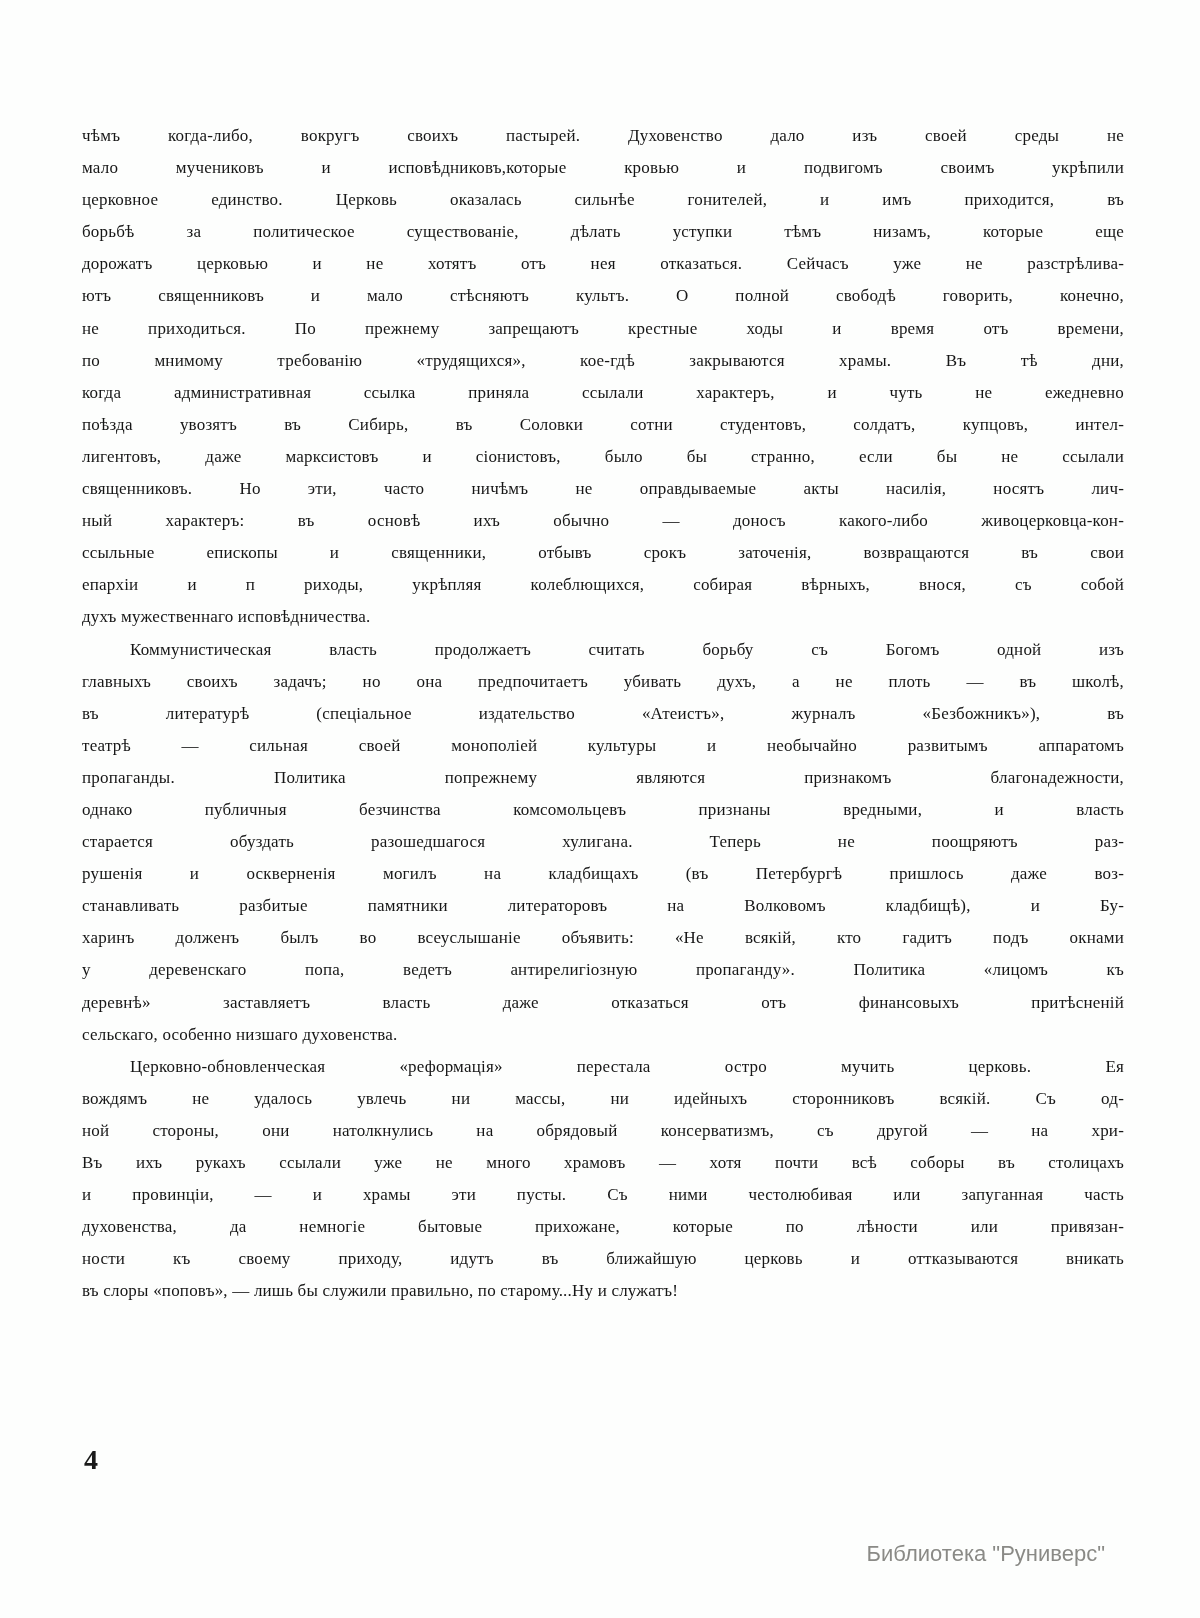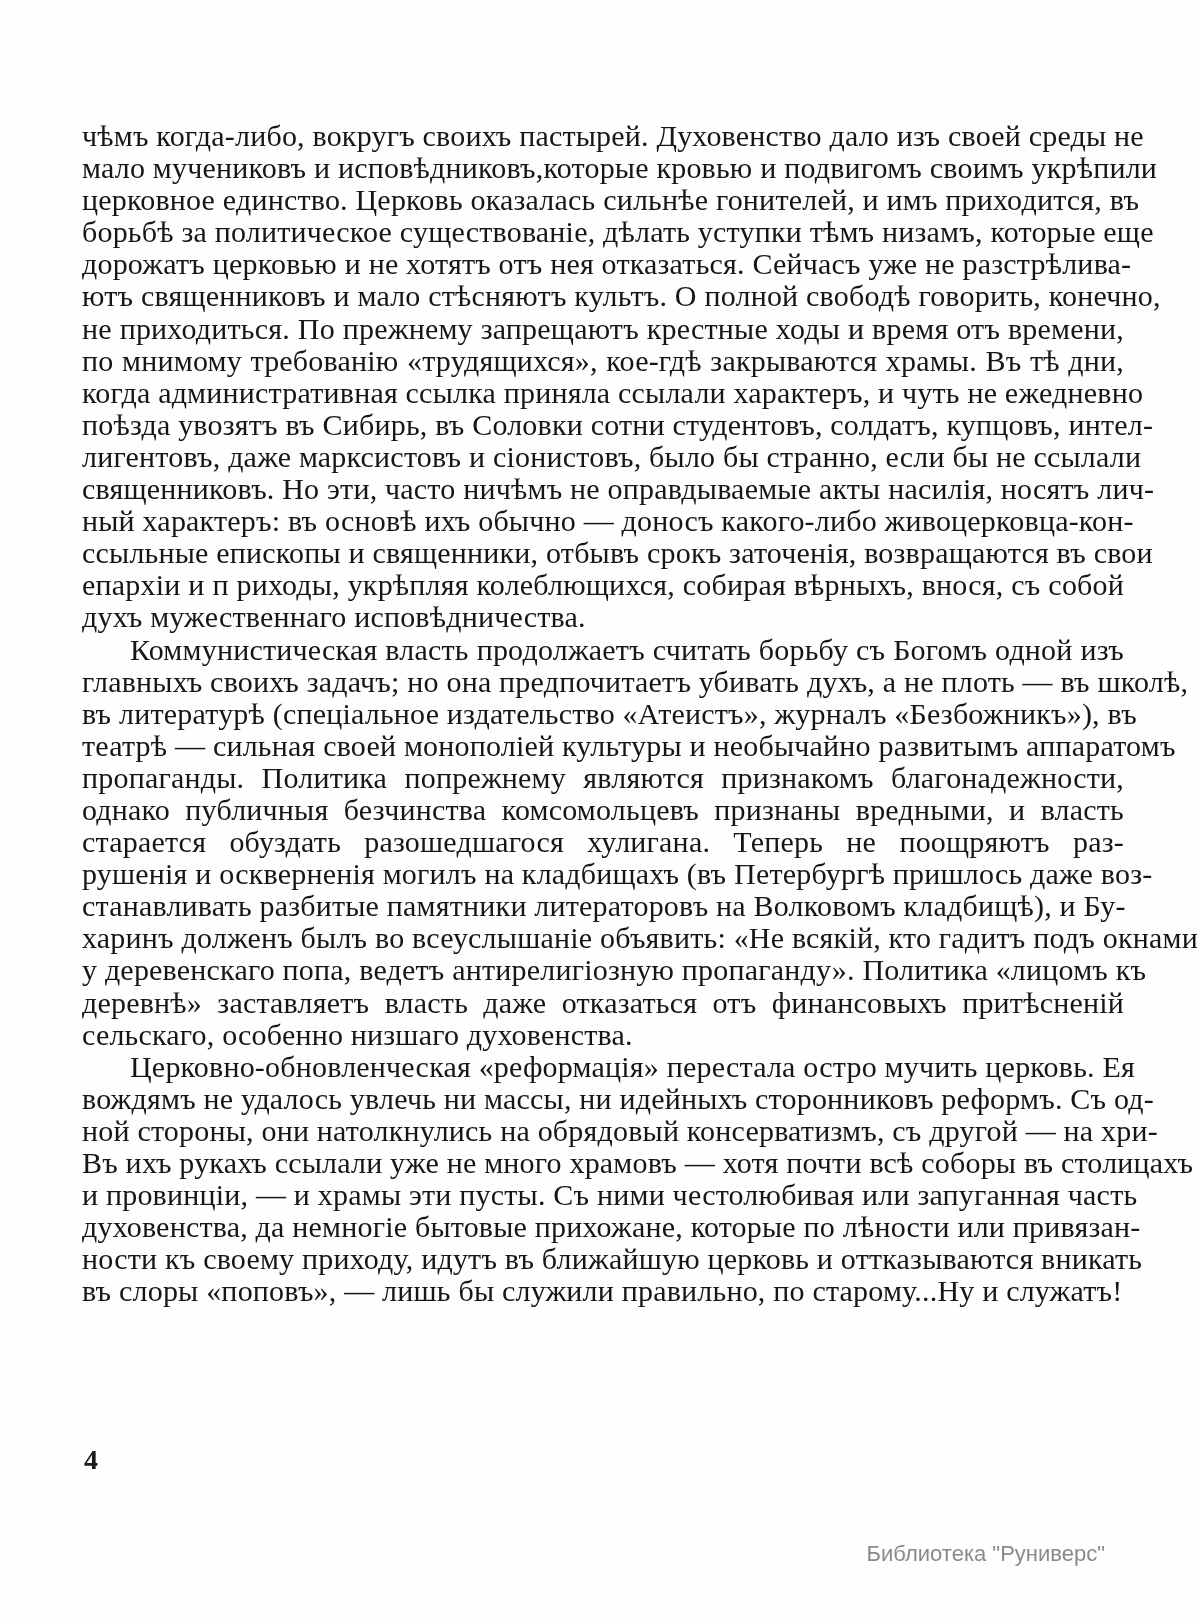--- a/index.html
+++ b/index.html
@@ -20,21 +20,21 @@
     position: absolute;
     left: 82px;
     top: 120px;
     width: 1042px;
   }
   .paragraph {
     margin: 0;
     padding: 0;
   }
   .line {
-    font-size: 30px;
+    font-size: 17px;
     line-height: 32.1px;
     height: 32.1px;
     white-space: nowrap;
     text-align: justify;
     text-align-last: justify;
     letter-spacing: 0.2px;
   }
   .line.last {
     text-align-last: left;
   }
@@ -91,21 +91,21 @@
         <div class="line">старается обуздать разошедшагося хулигана. Теперь не поощряютъ раз-</div>
         <div class="line">рушенія и оскверненія могилъ на кладбищахъ (въ Петербургѣ пришлось даже воз-</div>
         <div class="line">станавливать разбитые памятники литераторовъ на Волковомъ кладбищѣ), и Бу-</div>
         <div class="line">харинъ долженъ былъ во всеуслышаніе объявить: «Не всякій, кто гадитъ подъ окнами</div>
         <div class="line">у деревенскаго попа, ведетъ антирелигіозную пропаганду». Политика «лицомъ къ</div>
         <div class="line">деревнѣ» заставляетъ власть даже отказаться отъ финансовыхъ притѣсненій</div>
         <div class="line last">сельскаго, особенно низшаго духовенства.</div>
       </div>
       <div class="paragraph">
         <div class="line indent">Церковно-обновленческая «реформація» перестала остро мучить церковь. Ея</div>
-        <div class="line">вождямъ не удалось увлечь ни массы, ни идейныхъ сторонниковъ реформъ. Съ од-</div>
+        <div class="line">вождямъ не удалось увлечь ни массы, ни идейныхъ сторонниковъ всякій. Съ од-</div>
         <div class="line">ной стороны, они натолкнулись на обрядовый консерватизмъ, съ другой — на хри-</div>
         <div class="line">Въ ихъ рукахъ ссылали уже не много храмовъ — хотя почти всѣ соборы въ столицахъ</div>
         <div class="line">и провинціи, — и храмы эти пусты. Съ ними честолюбивая или запуганная часть</div>
         <div class="line">духовенства, да немногіе бытовые прихожане, которые по лѣности или привязан-</div>
         <div class="line">ности къ своему приходу, идутъ въ ближайшую церковь и оттказываются вникать</div>
         <div class="line last">въ слоры «поповъ», — лишь бы служили правильно, по старому...Ну и служатъ!</div>
       </div>
     </div>
   <div class="page-number">4</div>
   <div class="watermark">Библиотека "Руниверс"</div>

